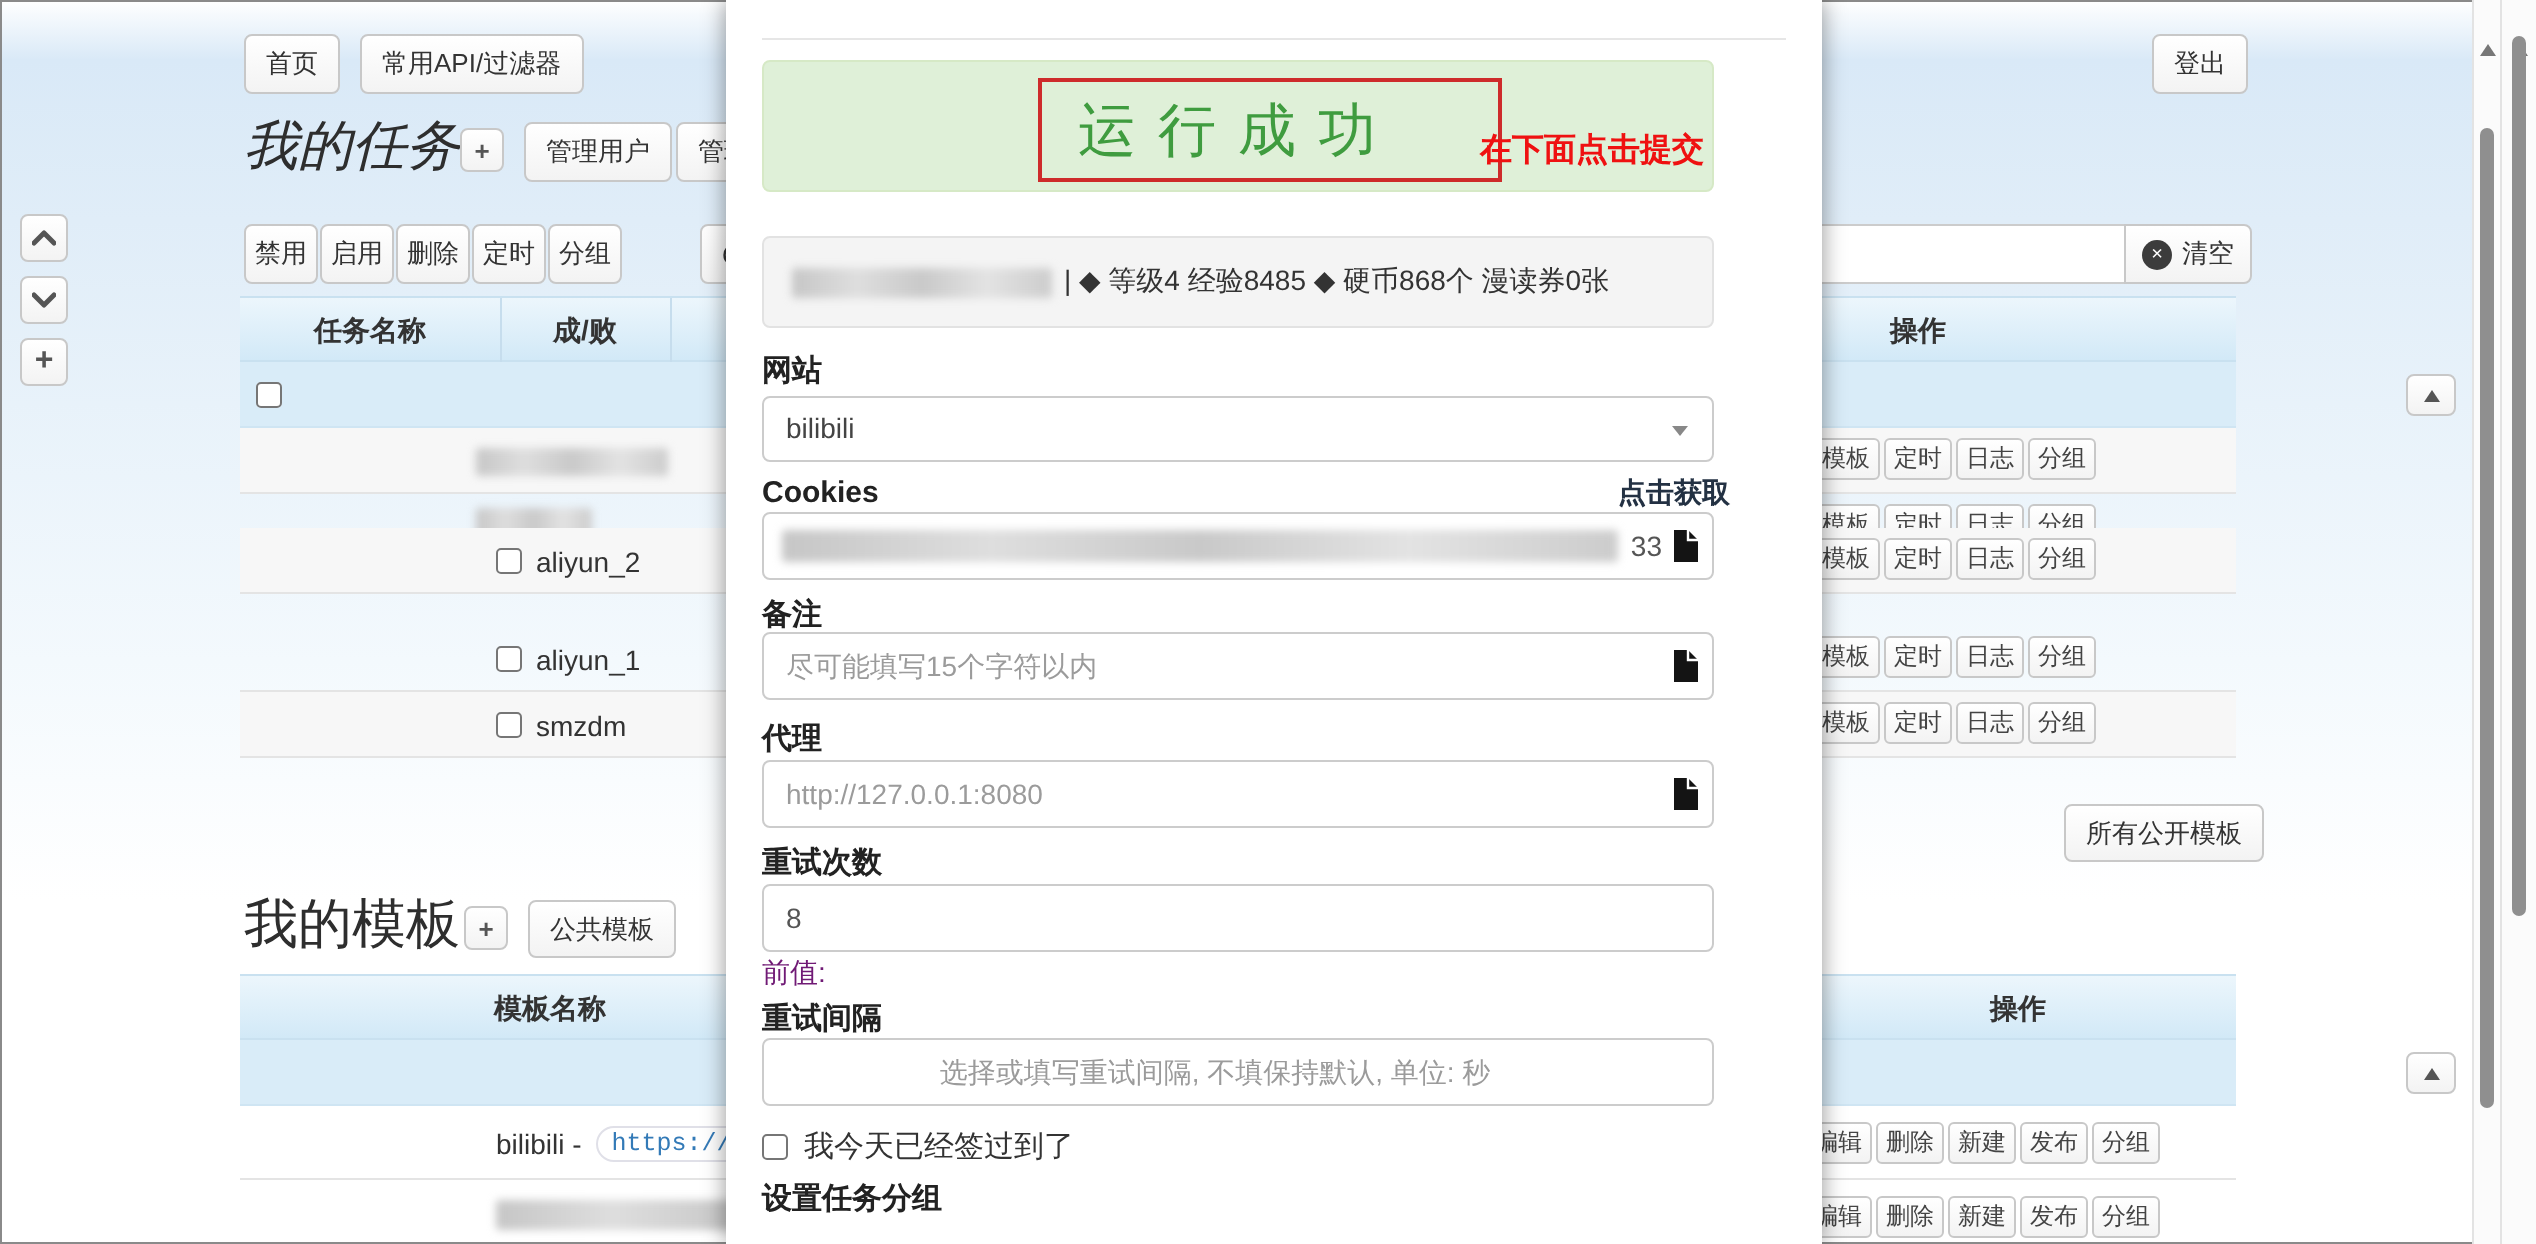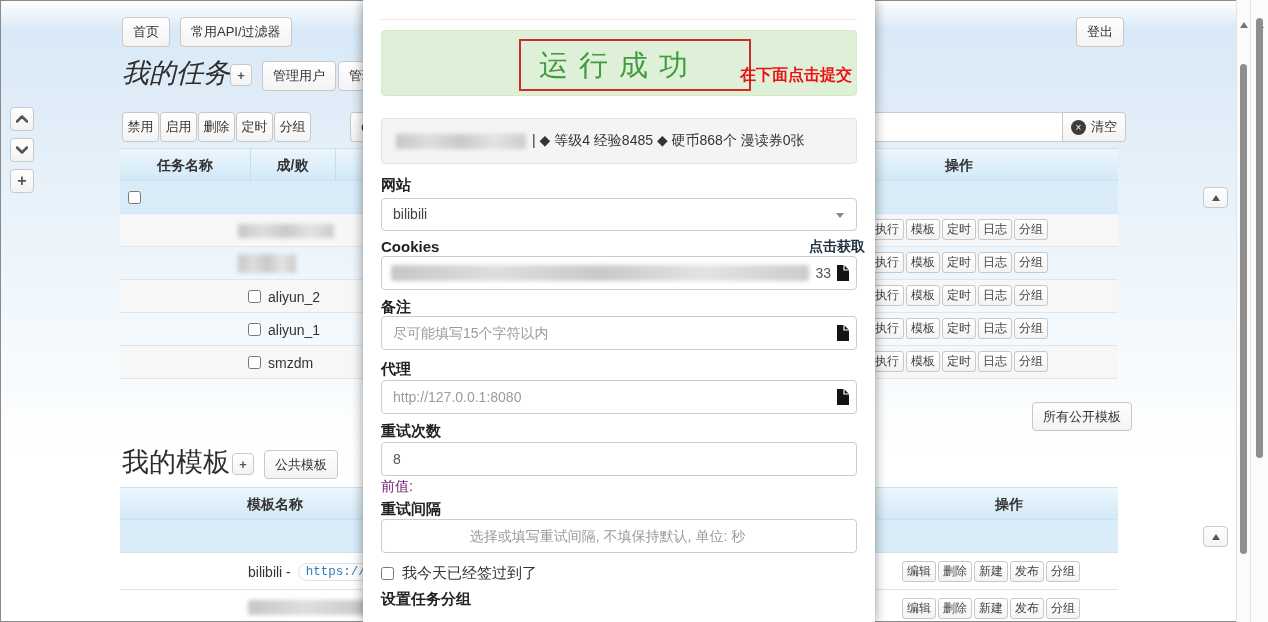--- a/index.html
+++ b/index.html
@@ -26,21 +26,21 @@
   .res .ok{color:#337ab7;font-weight:400;} .res .ko{color:#c9302c;font-weight:400;}
   .res i{font-style:normal;color:#999;margin:0 3px;}
   .datec{position:absolute;left:340px;top:0;height:33px;line-height:33px;color:#444;}
   .namec{position:absolute;left:128px;top:0;height:33px;display:flex;align-items:center;gap:7px;color:#333;}
   .acts{position:absolute;top:5px;display:flex;gap:2px;}
   .blur{background:linear-gradient(90deg,#c6c6c6,#dedede,#c9c9c9,#e3e3e3,#cccccc);filter:blur(2px);border-radius:2px;display:block;}
   .collapse-btn{position:absolute;left:1083px;width:25px;height:21px;padding:0;}
   .tri-up{width:0;height:0;border-left:4px solid transparent;border-right:4px solid transparent;border-bottom:6px solid #555;}
   .chev{stroke:#555;stroke-width:2.5;fill:none;stroke-linecap:round;stroke-linejoin:round;}
   
-  .modal{position:absolute;left:363px;top:0;width:512px;height:622px;background:#fff;box-shadow:0 0 11px rgba(0,0,0,.42);}
+  .modal{position:absolute;left:363px;top:0;width:512px;height:622px;background:#fff;box-shadow:0 0 11px rgba(0,0,0,.42);padding-left:36px;}
   .m-divider{position:absolute;left:18px;right:18px;top:19px;border-top:1px solid #e6e6e6;}
   .alert{position:absolute;left:18px;top:30px;width:476px;height:66px;background:#dff0d8;border:1px solid #d6e9c6;border-radius:4px;box-sizing:border-box;}
   .alert-title{position:absolute;left:0;right:0;top:15px;text-align:center;font-size:29px;letter-spacing:11px;color:#3f9c3f;}
   .redbox{position:absolute;left:137px;top:8px;width:228px;height:48px;border:2px solid #ce2b2b;}
   .hint{position:absolute;right:4px;bottom:9px;font-size:16px;font-weight:600;color:#ef1111;}
   .well{position:absolute;left:18px;top:118px;width:476px;height:46px;background:#f4f4f4;border:1px solid #e2e2e2;border-radius:4px;box-sizing:border-box;display:flex;align-items:center;padding:0 14px;}
   .flabel{position:absolute;left:18px;font-size:15px;font-weight:bold;color:#222;}
   .finput{position:absolute;left:18px;width:476px;height:34px;border:1px solid #ccc;border-radius:4px;box-sizing:border-box;background:#fff;font-family:"Liberation Sans","DejaVu Sans",sans-serif;font-size:14px;color:#555;padding:0 34px 0 11px;outline:none;}
   .finput::placeholder{color:#9b9b9b;opacity:1;}
   .fwrap{position:absolute;left:18px;width:476px;height:34px;}
@@ -157,21 +157,21 @@
     <span class="acts" style="right:70px;">
       <button class="btn btn-xs">修改</button>
       <button class="btn btn-xs">执行</button>
       <button class="btn btn-xs">模板</button>
       <button class="btn btn-xs">定时</button>
       <button class="btn btn-xs">日志</button>
       <button class="btn btn-xs">分组</button>
     </span>
   </div>
 
-  <div class="trow striped" style="top:280px;">
+  <div class="trow striped" style="top:264px;">
     <span class="namec">
         <input type="checkbox" style="">
         <span>aliyun_2</span>
       </span>
     <span class="res"><b class="ok">4</b><i>/</i><b class="ko">0</b></span>
     <span class="datec">2023</span>
     <span class="acts" style="right:70px;">
       <button class="btn btn-xs">修改</button>
       <button class="btn btn-xs">执行</button>
       <button class="btn btn-xs">模板</button>

